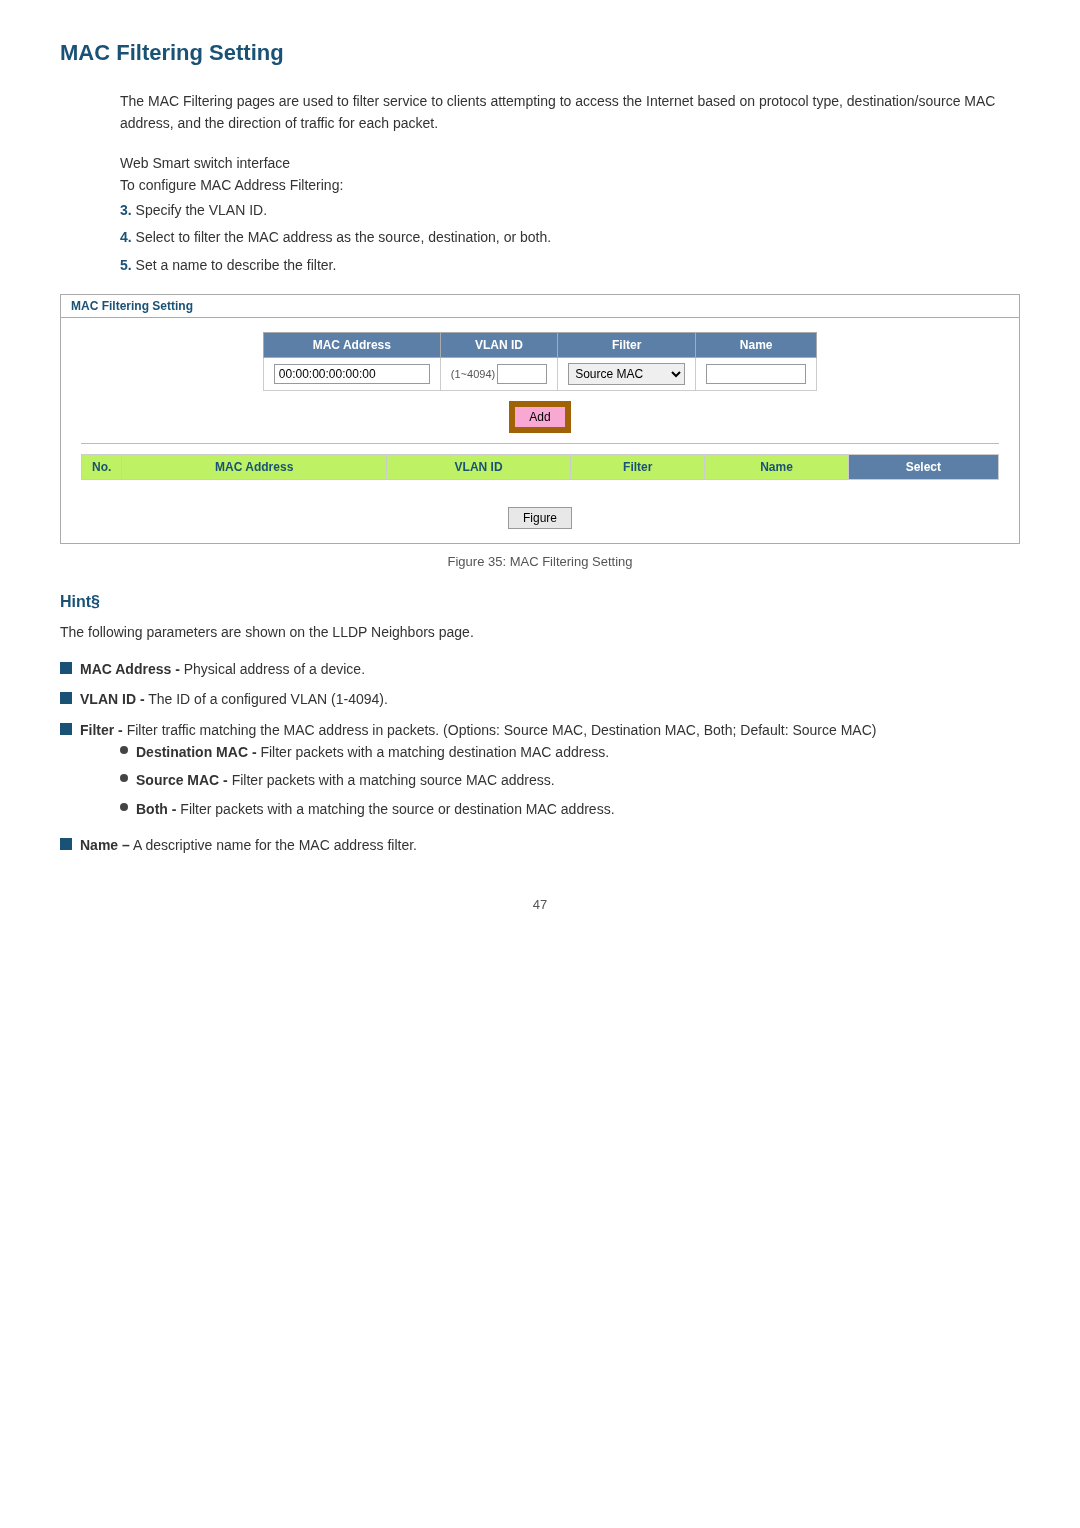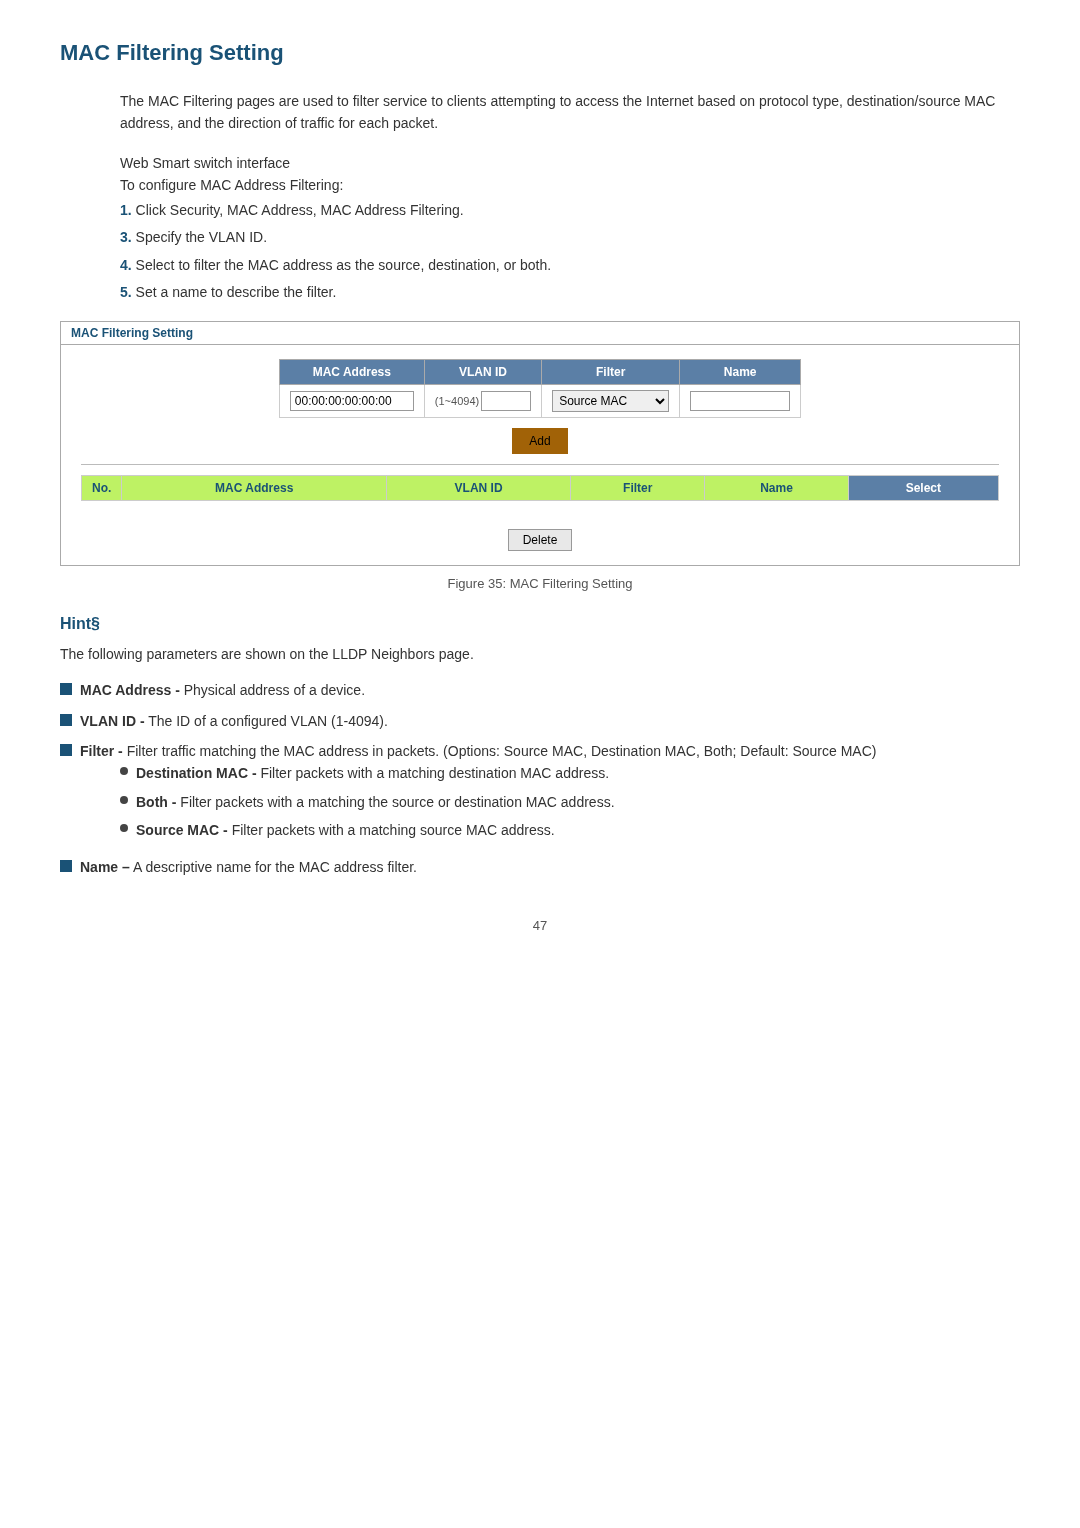--- a/index.html
+++ b/index.html
@@ -76,21 +76,21 @@
       border: 1px solid #ccc;
       padding: 5px 10px;
       font-size: 12px;
       text-align: center;
       background: #fff;
     }
     .form-table input[type="text"] {
       border: 1px solid #999;
       padding: 2px 4px;
       font-size: 12px;
-      width: 124px;
+      width: 156px;
     }
     .form-table .vlan-wrap {
       display: inline-flex;
       align-items: center;
       gap: 2px;
     }
     .form-table .vlan-prefix {
       font-size: 11px;
       color: #555;
     }
@@ -100,22 +100,22 @@
     .form-table select {
       font-size: 12px;
       border: 1px solid #999;
       padding: 2px;
     }
     .add-btn {
       display: block;
       margin: 6px auto 4px auto;
       padding: 3px 14px;
       font-size: 12px;
-      background: #a16207;
-      border: 3px solid #a16207;
+      background: #f9a8d4;
+      border: 6px solid #a16207;
       cursor: pointer;
     }
     .divider {
       border: none;
       border-top: 1px solid #bbb;
       margin: 10px 0;
     }
     
     .list-table {
       border-collapse: collapse;
@@ -216,24 +216,20 @@
 <body>
 
 <h1 class="page-title">MAC Filtering Setting</h1>
 
 <p class="description">The MAC Filtering pages are used to filter service to clients attempting to access the Internet based on protocol type, destination/source MAC address, and the direction of traffic for each packet.</p>
 
 <p class="sub-label" style="margin-top:10px;">Web Smart switch interface</p>
 <p class="sub-label">To configure MAC Address Filtering:</p>
 
 <div class="steps">
-  <div class="step">
-    <span class="step-number">1.</span>
-    <span>Click Security, MAC Address, MAC Address Filtering.</span>
-  </div>
   <div class="step">
     <span class="step-number">3.</span>
     <span>Specify the VLAN ID.</span>
   </div>
   <div class="step">
     <span class="step-number">4.</span>
     <span>Select to filter the MAC address as the source, destination, or both.</span>
   </div>
   <div class="step">
     <span class="step-number">5.</span>
@@ -295,21 +291,21 @@
         </tr>
       </thead>
       <tbody>
 
         <tr>
           <td colspan="6" style="height:20px;border:none;"></td>
         </tr>
       </tbody>
     </table>
 
-    <button class="delete-btn">Delete</button>
+    <button class="delete-btn">Figure</button>
 
   </div>
 </div>
 
 <p class="figure-caption">Figure 35: MAC Filtering Setting</p>
 
 <div>
   <h2 class="hint-title">Hint§</h2>
   <p class="hint-desc">The following parameters are shown on the LLDP Neighbors page.</p>
 
@@ -334,27 +330,27 @@
       
       <div class="hint-sub-item">
         <span class="hint-sub-bullet"></span>
         <span>
           <span class="bold">Destination MAC -</span><span> Filter packets with a matching destination MAC address.</span>
         </span>
       </div>
       <div class="hint-sub-item">
         <span class="hint-sub-bullet"></span>
         <span>
-          <span class="bold">Both -</span><span> Filter packets with a matching the source or destination MAC address.</span>
+          <span class="bold">Source MAC -</span><span> Filter packets with a matching source MAC address.</span>
         </span>
       </div>
       <div class="hint-sub-item">
         <span class="hint-sub-bullet"></span>
         <span>
-          <span class="bold">Source MAC -</span><span> Filter packets with a matching source MAC address.</span>
+          <span class="bold">Both -</span><span> Filter packets with a matching the source or destination MAC address.</span>
         </span>
       </div>
     </div>
   </div>
 
   <div class="hint-item">
     <span class="hint-bullet"></span>
     <span>
       <span class="bold">Name –</span><span> A descriptive name for the MAC address filter.</span>
     </span>

